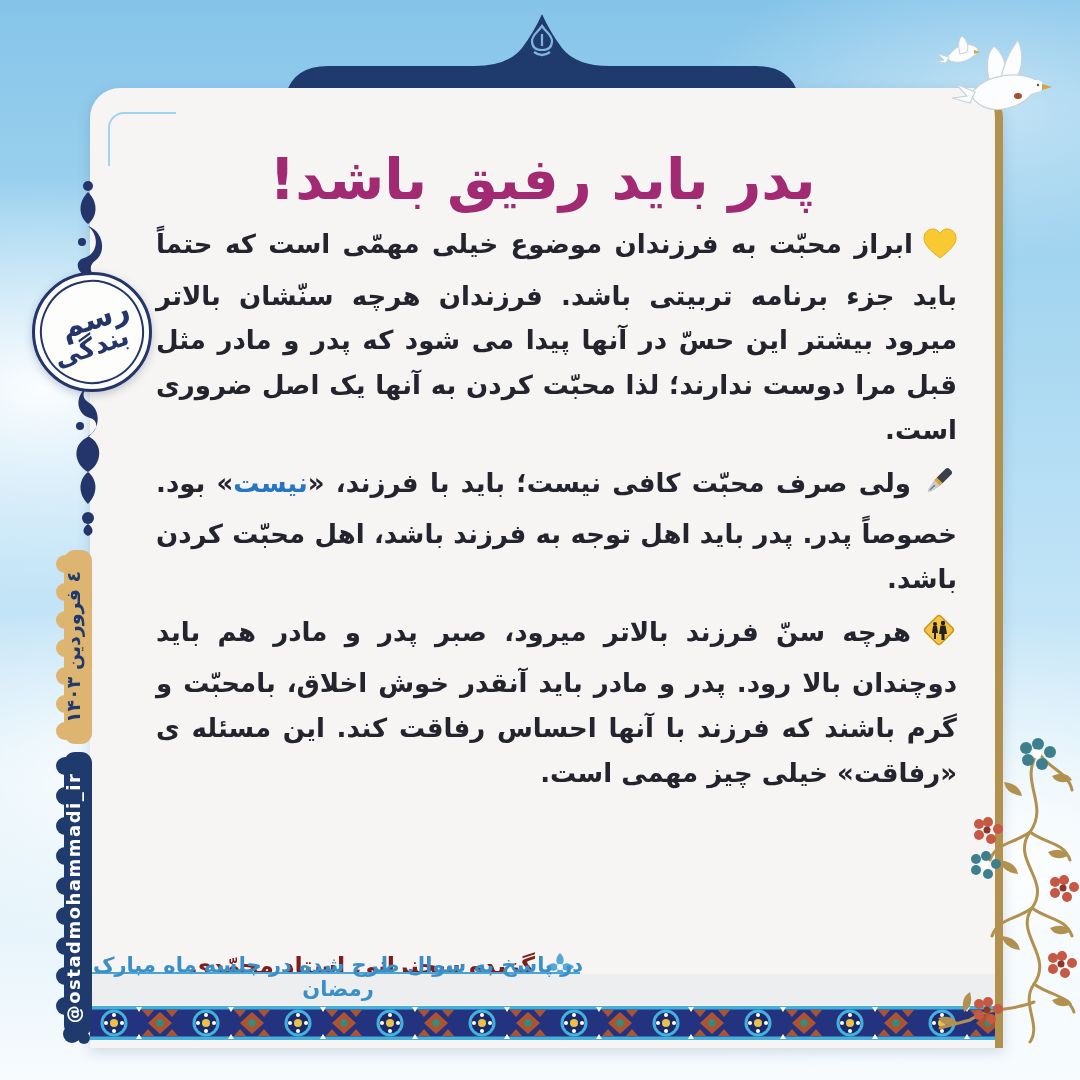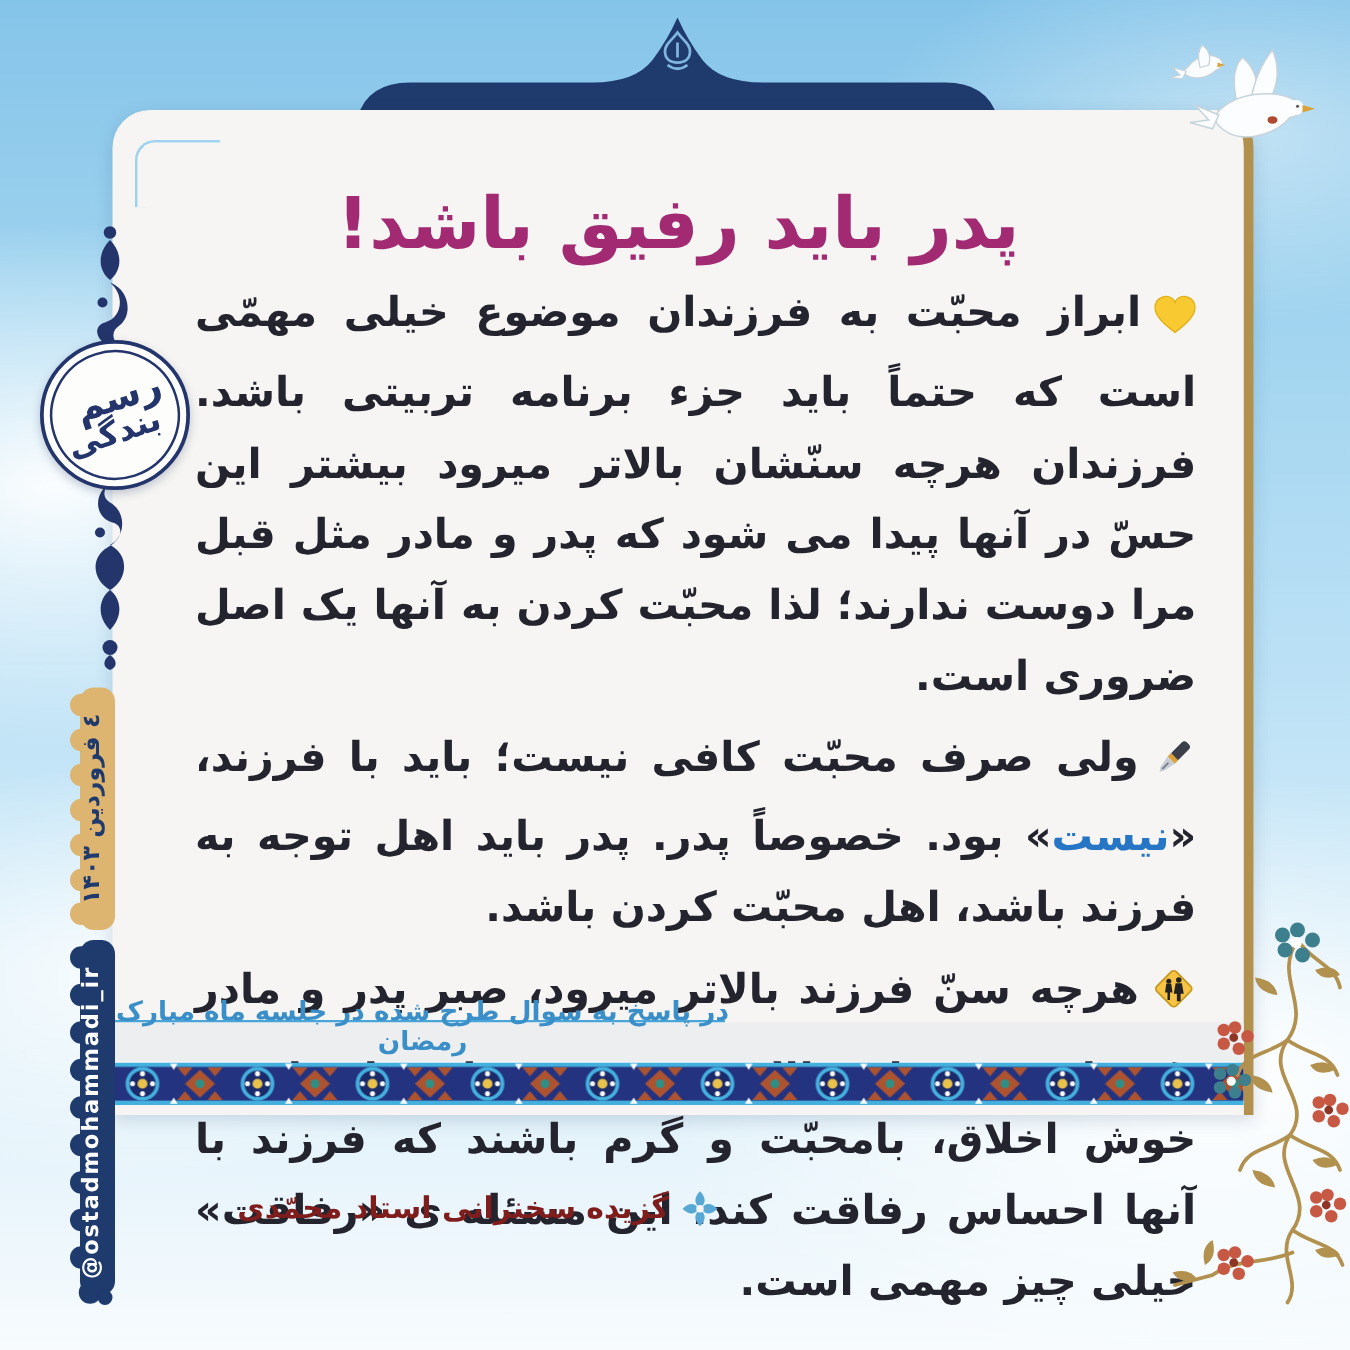--- a/index.html
+++ b/index.html
@@ -8,29 +8,29 @@
     background:
       radial-gradient(55% 30% at 90% 80%, #ffffff 0%, rgba(255,255,255,0) 75%),
       radial-gradient(50% 28% at 4% 36%, rgba(255,255,255,.95), rgba(255,255,255,0) 70%),
       radial-gradient(45% 22% at 10% 72%, rgba(255,255,255,.85), rgba(255,255,255,0) 70%),
       radial-gradient(40% 20% at 92% 10%, rgba(255,255,255,.45), rgba(255,255,255,0) 70%),
       linear-gradient(180deg,#85c4e9 0%, #9fd3ef 22%, #bee2f6 52%, #e2f2fa 82%, #f7fbfe 100%);
   }
   
   .banner{position:absolute;left:282px;top:0;width:520px;height:94px;z-index:1;}
   
-  .card{position:absolute;left:90px;top:88px;width:905px;height:804px;z-index:2;
+  .card{position:absolute;left:90px;top:88px;width:905px;height:960px;z-index:2;
     background:#f6f5f3;border-right:8px solid #b2914f;
     border-radius:30px 30px 0 0;box-shadow:0 4px 14px rgba(40,70,110,.18);}
   .bracket{position:absolute;top:24px;left:18px;width:66px;height:52px;
     border-top:2px solid #9fd3ef;border-left:2px solid #9fd3ef;border-top-left-radius:16px;}
   .title{margin:58px 30px 6px 30px;text-align:center;direction:rtl;
     font-size:57px;font-weight:900;color:#a12a72;letter-spacing:-1px;}
   .bodytext{margin:10px 38px 0 66px;direction:rtl;text-align:justify;
-    font-size:33px;font-weight:700;color:#24242e;line-height:1.72;}
+    font-size:26px;font-weight:700;color:#24242e;line-height:1.72;}
   .bodytext p{margin:0 0 8px 0;}
   .hl{color:#2776c5;font-weight:800;}
   .pic{display:inline-block;vertical-align:-7px;margin-left:10px;}
   
   .footer-source{position:absolute;top:864px;right:420px;direction:rtl;
     display:flex;gap:10px;white-space:nowrap;
     font-size:24px;font-weight:700;color:#7f1d1d;}
   .divider{position:absolute;bottom:74px;left:0;width:490px;height:2px;background:#49a5d8;}
   .footer-strip{position:absolute;bottom:43px;left:0;right:0;height:31px;background:#eceef0;}
   .subtitle{position:absolute;bottom:47px;left:0;width:496px;text-align:center;direction:rtl;

